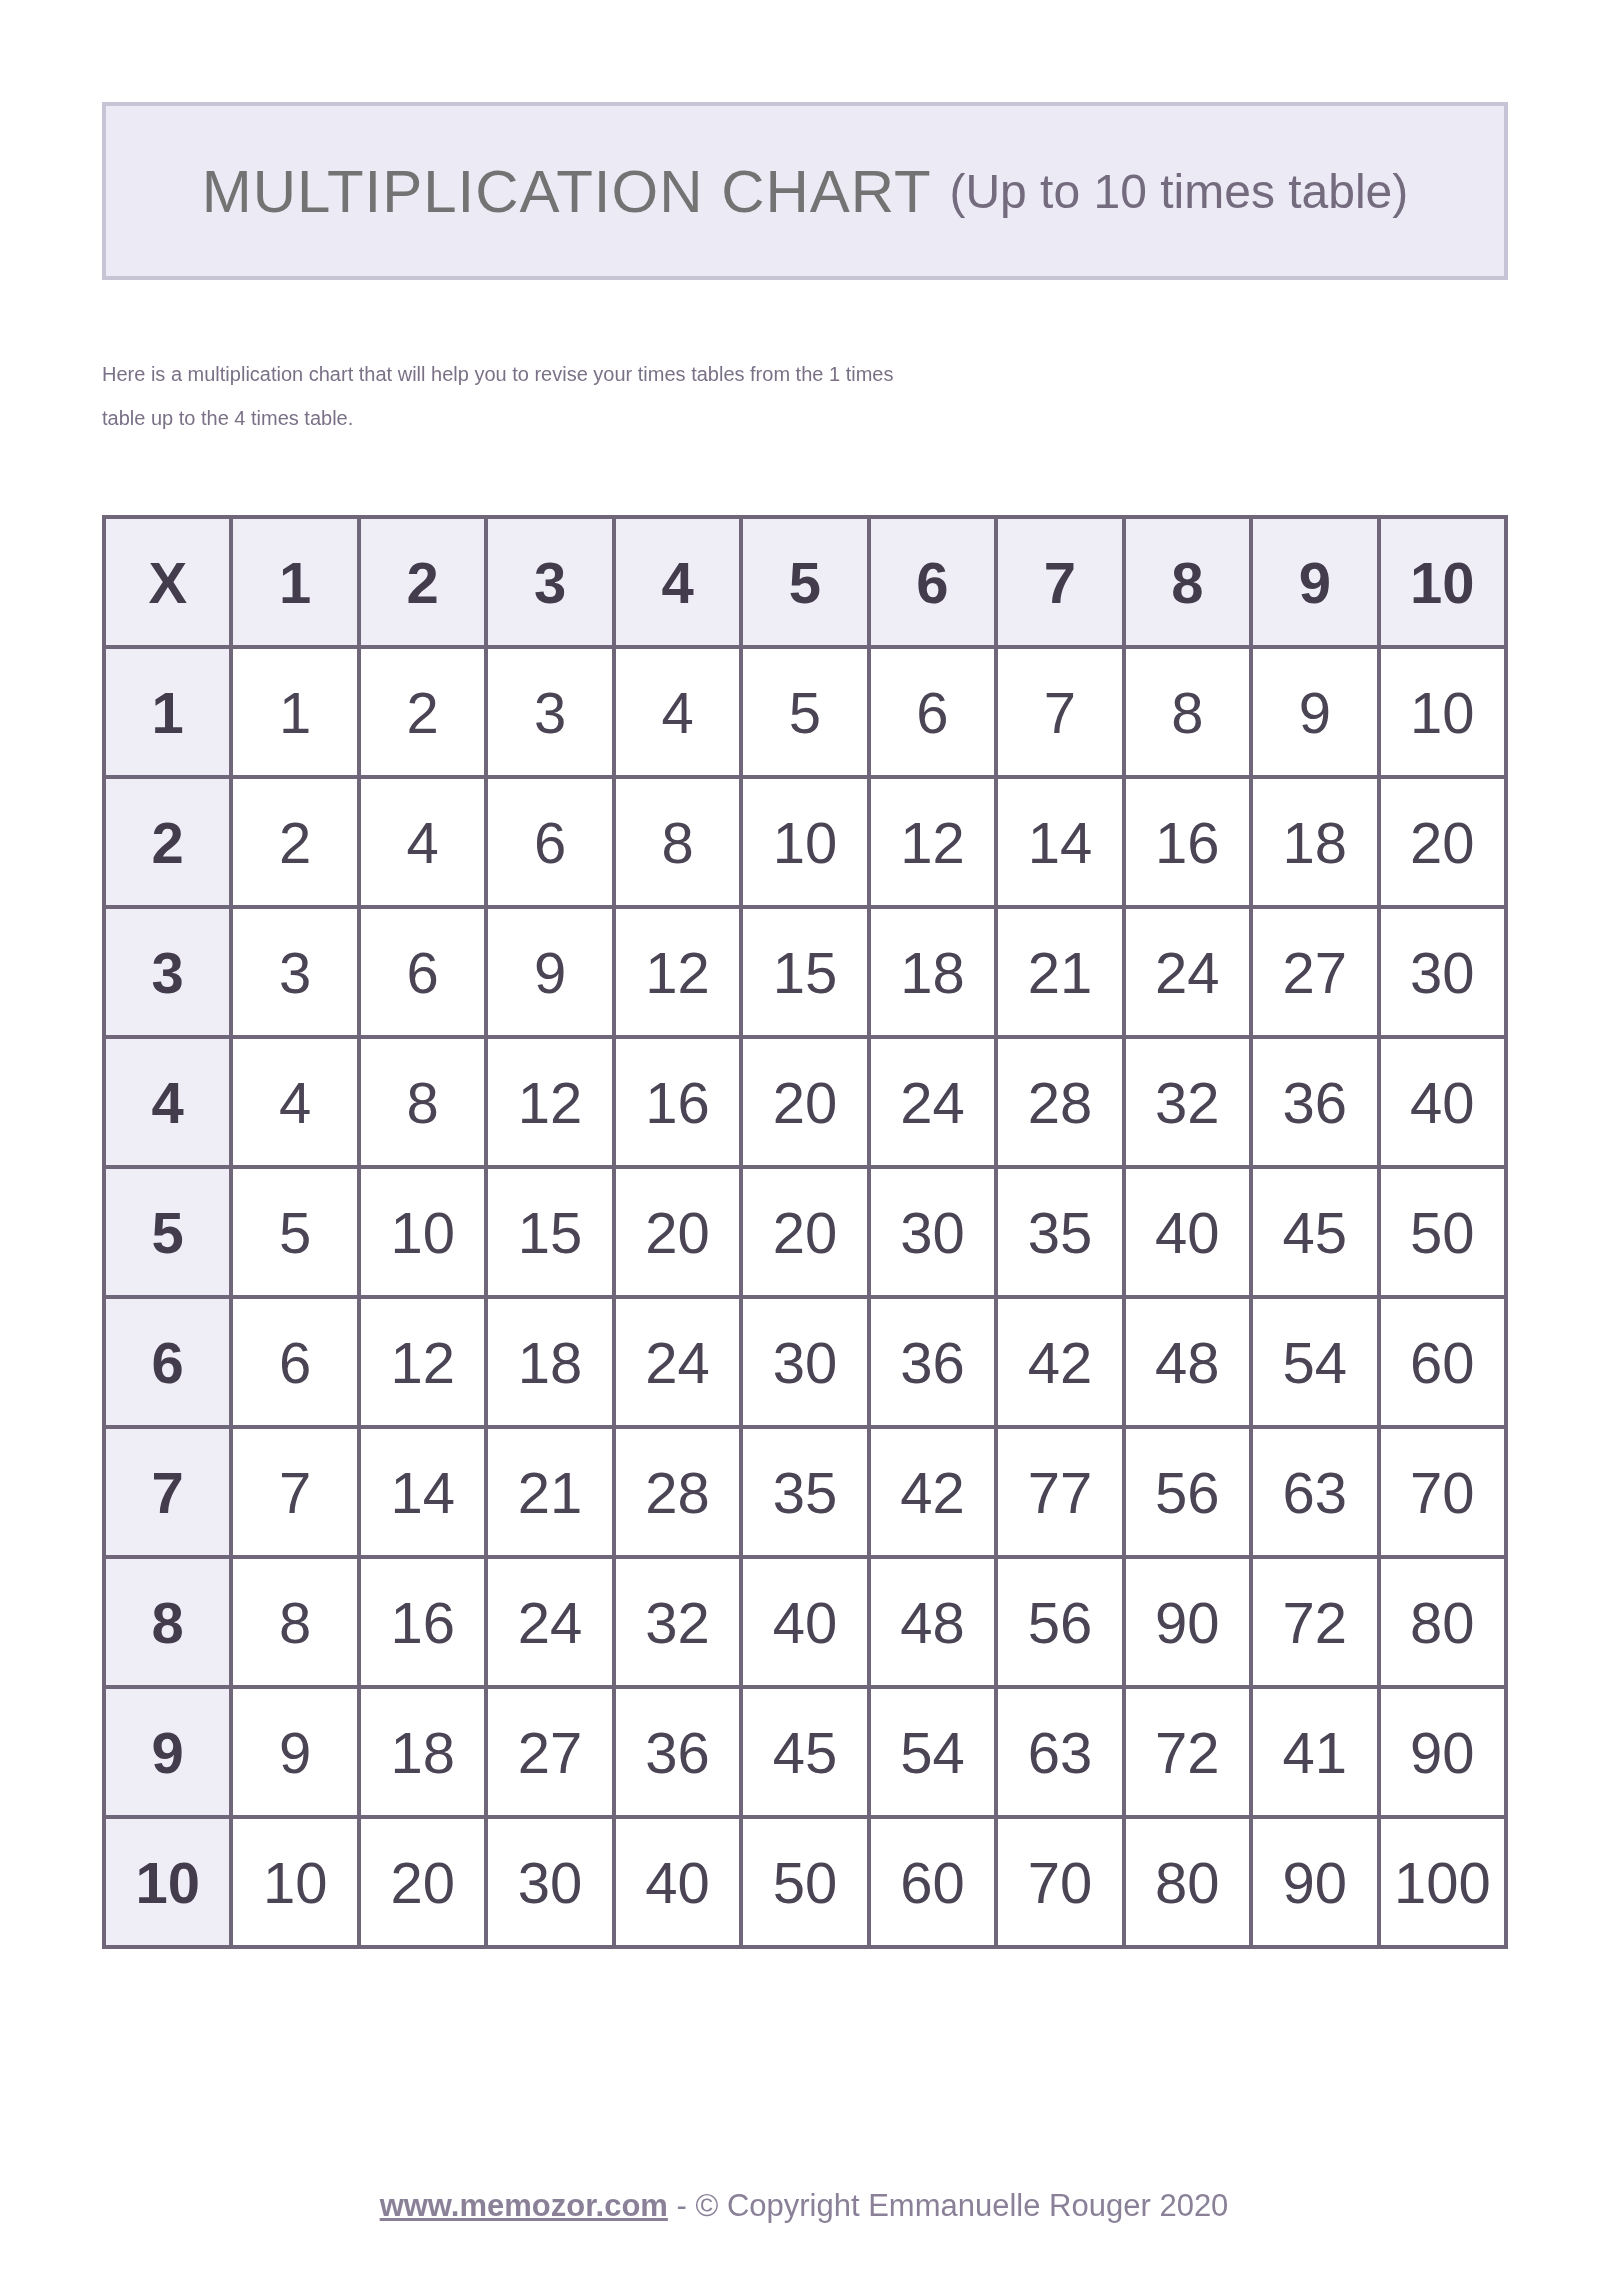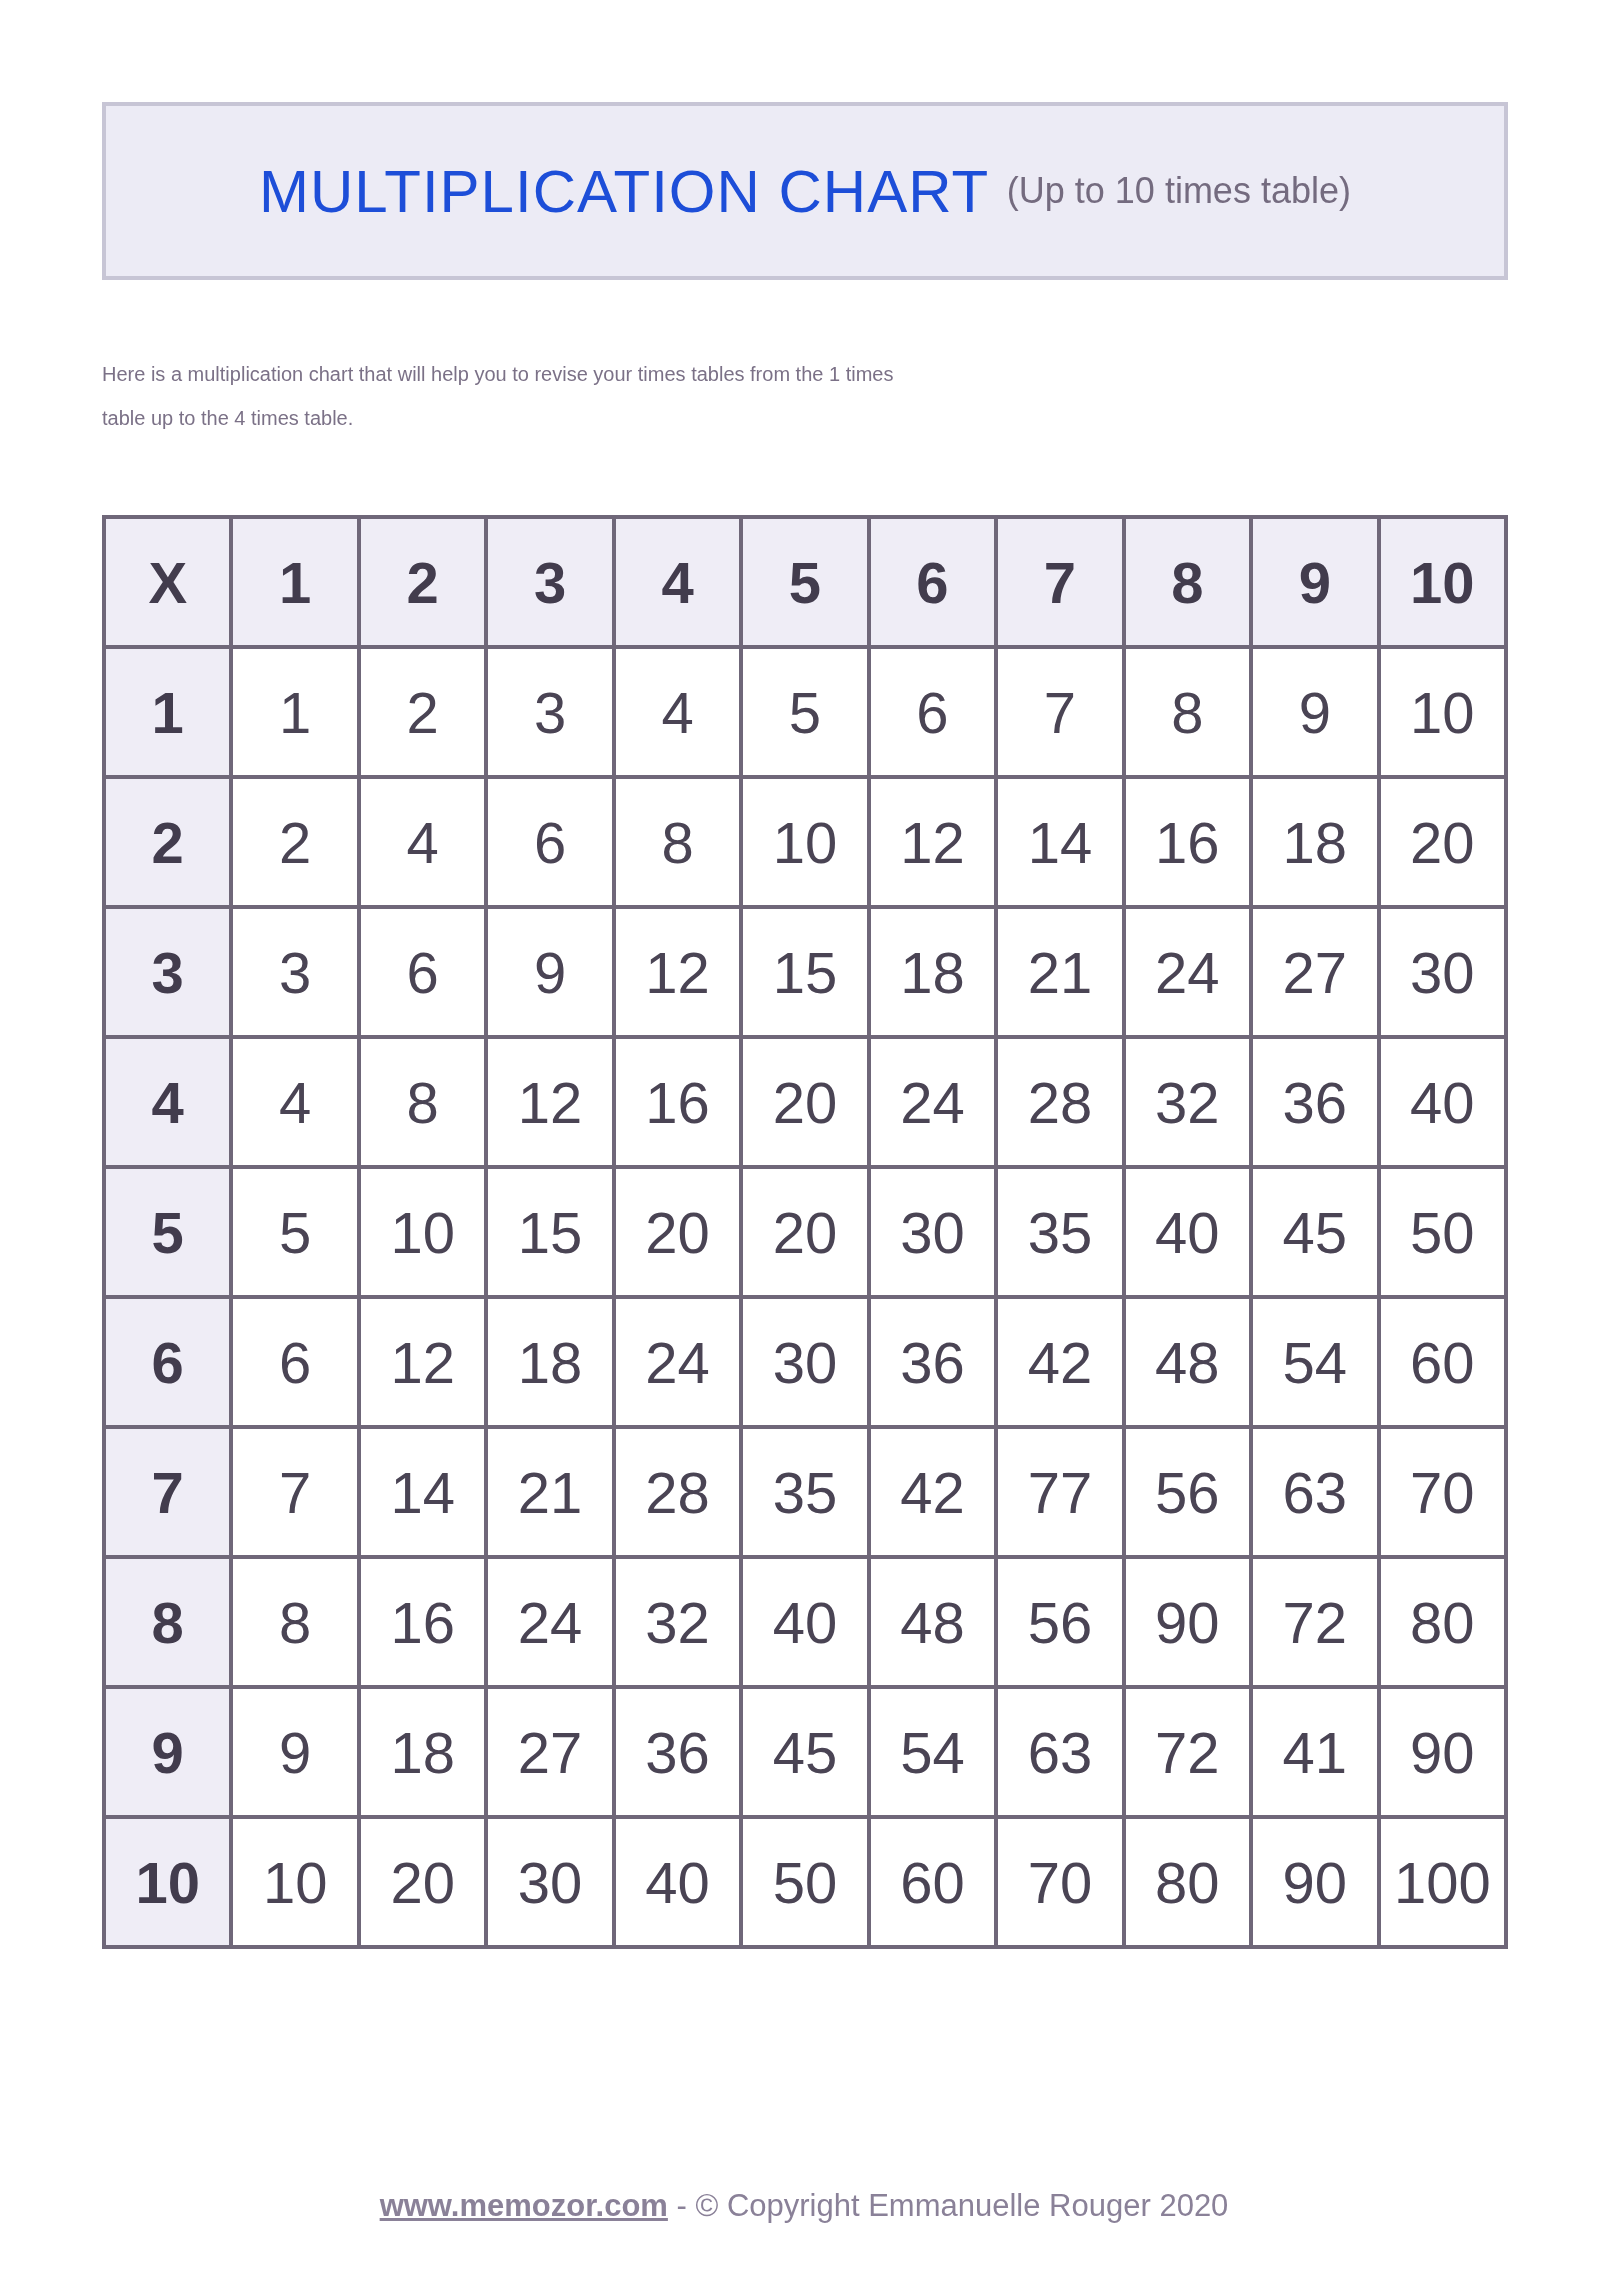--- a/index.html
+++ b/index.html
@@ -26,25 +26,25 @@
     border: 4px solid #c7c5d5;
     display: flex;
     align-items: center;
     justify-content: center;
     white-space: pre;
   }
   .title-main {
     font-size: 60px;
     font-weight: 500;
     letter-spacing: 1px;
-    color: #1d4ed8;
+    color: #737373;
     text-align: right;
   }
   .title-suffix {
-    font-size: 36px;
+    font-size: 48px;
     font-weight: 400;
     color: #746b7f;
   }
   .intro {
     position: absolute;
     left: 102px;
     top: 352px;
     width: 1406px;
     font-size: 20px;
     line-height: 44px;

